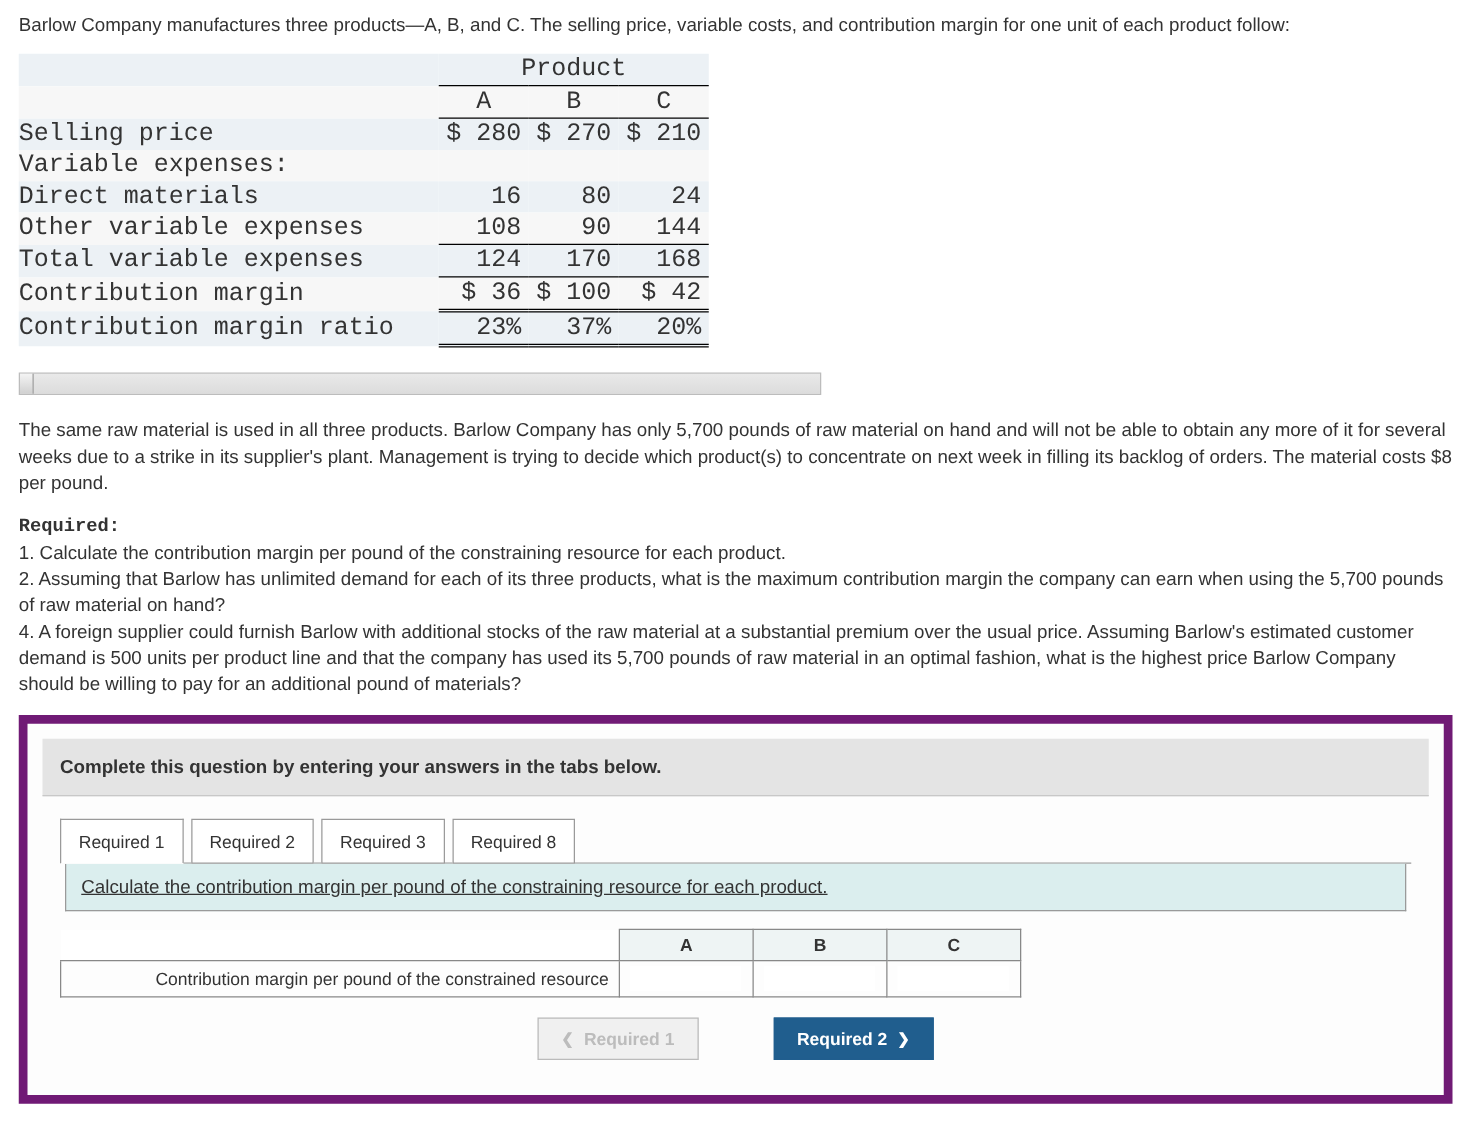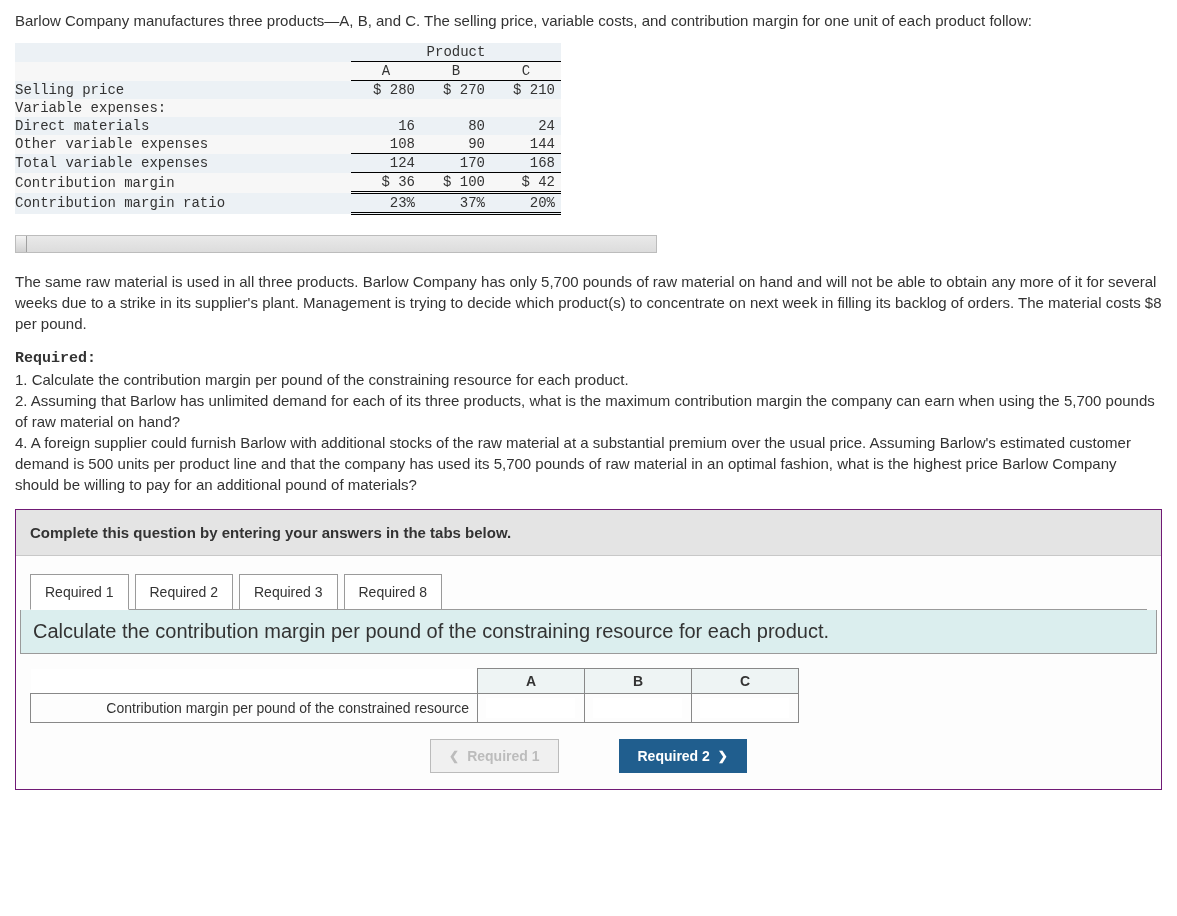--- a/index.html
+++ b/index.html
@@ -10,45 +10,45 @@
     padding: 10px 15px;
     background: #fff;
     width: 1147px;
   }
   .intro { line-height: 1.4; margin-bottom: 12px; }
   
   
   .prod-table {
     border-collapse: collapse;
     font-family: "Courier New", monospace;
-    font-size: 14px;
+    font-size: 20px;
     margin-bottom: 20px;
   }
   .prod-table td, .prod-table th {
     padding: 1px 6px;
     text-align: right;
     min-width: 58px;
   }
   .prod-table .lbl { text-align: left; min-width: 330px; padding-left:0; }
   .prod-table .indent { }
   .prod-table th { font-weight: normal; text-align:center; }
   .bb { border-bottom: 1px solid #000; }
   .dbl { border-bottom: 3px double #000; }
   .zebra1 { background:#ecf1f5; }
   .zebra2 { background:#f7f7f7; }
   
   .body-text { line-height:1.4; margin-bottom:14px; }
   .req-head { font-weight:bold;font-family:Liberation Mono, monospace; }
   
   
   .answer-wrap {
-    border:1px solid #701a75;
+    border:7px solid #701a75;
     background:#fdfdfd;
     margin-top:14px;
-    padding:0;
+    padding:12px;
   }
   .instr-bar {
     background:#e4e4e4;
     border-bottom:1px solid #c8c8c8;
     padding:14px 14px;
     font-weight:bold;
     font-size:15px;
   }
   .tab-row {
     display:flex;
@@ -68,23 +68,24 @@
     z-index:2;
   }
   .tab-pane-top {
     margin:-1px 14px 0 14px;
     border-top:1px solid #9a9a9a;
   }
   .prompt-bar {
     background:#dbeeee;
     border:1px solid #9a9a9a;
     border-top:none;
-    margin:0 4px;
+    margin:0 18px;
     padding:10px 12px;
-    font-size:20px;
+    font-size:15px;
+    text-decoration:underline;
   }
   .ans-table-wrap {
     padding:14px 14px 4px 14px;
   }
   .ans-table { border-collapse:collapse; font-size:14px; }
   .ans-table th, .ans-table td {
     border:1px solid #888;
     padding:4px 8px;
   }
   .ans-table th { background:#eef4f4; text-align:center; min-width:90px; }

